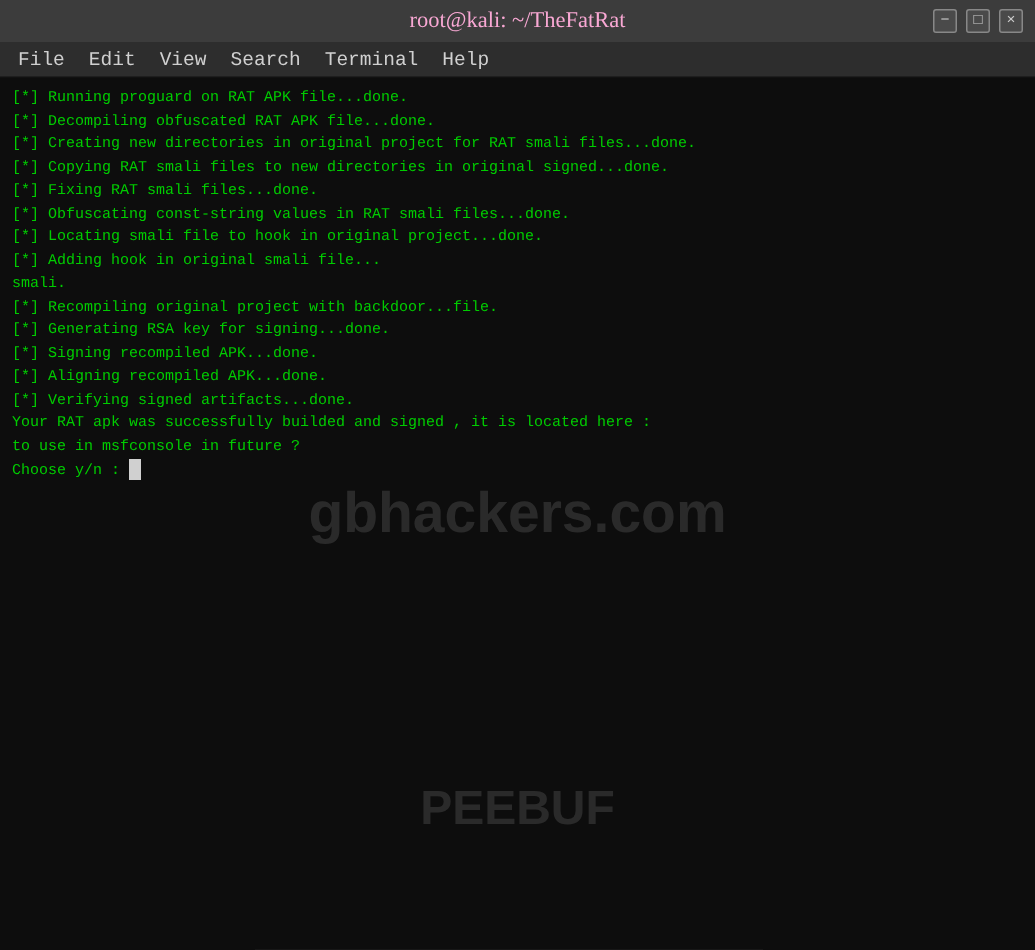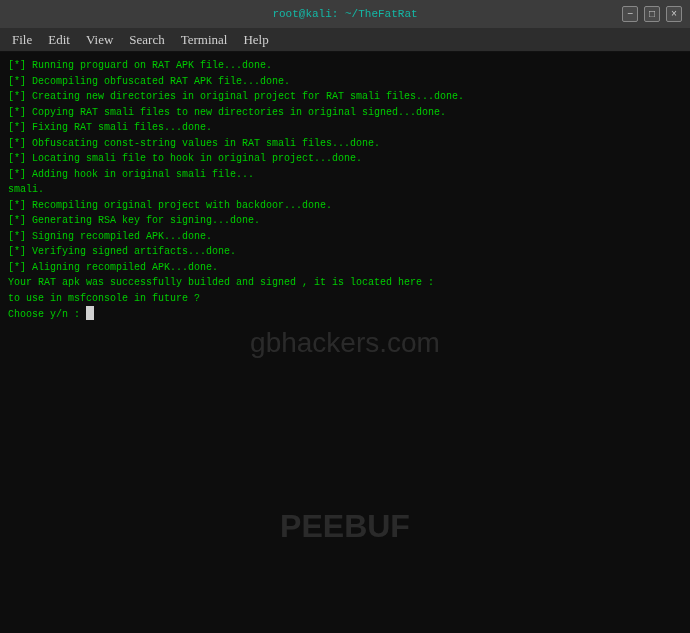--- a/index.html
+++ b/index.html
@@ -28,23 +28,23 @@
       background: #3c3c3c;
       height: 28px;
       display: flex;
       align-items: center;
       justify-content: space-between;
       padding: 0 8px;
       flex-shrink: 0;
     }
 
     .title-bar-text {
-      color: #14b8a6;
-      font-size: 11px;
-      font-family: Liberation Mono, monospace;
+      color: #f9a8d4;
+      font-size: 15px;
+      font-family: Liberation Serif, serif;
       position: absolute;
       left: 50%;
       transform: translateX(-50%);
     }
 
     .window-controls {
       display: flex;
       gap: 6px;
       margin-left: auto;
     }
@@ -69,21 +69,21 @@
       display: flex;
       align-items: center;
       padding: 0 4px;
       flex-shrink: 0;
       border-bottom: 1px solid #111;
     }
 
     .menu-item {
       color: #d0d0d0;
       font-size: 13px;
-      font-family: Liberation Serif, serif;
+      font-family: Liberation Mono, monospace;
       padding: 2px 8px;
       cursor: pointer;
     }
 
     .terminal-body {
       flex: 1;
       background: #0d0d0d;
       padding: 6px 8px;
       overflow: hidden;
       position: relative;
@@ -99,31 +99,31 @@
     .terminal-line {
       white-space: pre-wrap;
       word-break: break-all;
     }
 
     .watermark {
       position: absolute;
       top: 50%;
       left: 50%;
       transform: translate(-50%, -50%);
-      font-size: 28px;
-      font-weight: normal;
+      font-size: 38px;
+      font-weight: bold;
       color: rgba(180, 180, 180, 0.18);
       font-family: Arial, sans-serif;
       pointer-events: none;
       white-space: nowrap;
     }
 
     .watermark2 {
       position: absolute;
-      bottom: 88px;
+      bottom: 76px;
       left: 50%;
       transform: translateX(-50%);
       font-size: 32px;
       font-weight: bold;
       color: rgba(180, 180, 180, 0.18);
       font-family: Arial, sans-serif;
       pointer-events: none;
       white-space: nowrap;
     }
 
@@ -172,25 +172,25 @@
 
     <div class="terminal-line">[*] Running proguard on RAT APK file...done.</div>
         <div class="terminal-line">[*] Decompiling obfuscated RAT APK file...done.</div>
         <div class="terminal-line">[*] Creating new directories in original project for RAT smali files...done.</div>
         <div class="terminal-line">[*] Copying RAT smali files to new directories in original signed...done.</div>
         <div class="terminal-line">[*] Fixing RAT smali files...done.</div>
         <div class="terminal-line">[*] Obfuscating const-string values in RAT smali files...done.</div>
         <div class="terminal-line">[*] Locating smali file to hook in original project...done.</div>
         <div class="terminal-line">[*] Adding hook in original smali file...</div>
         <div class="terminal-line">smali.</div>
-        <div class="terminal-line">[*] Recompiling original project with backdoor...done.</div>
+        <div class="terminal-line">[*] Recompiling original project with backdoor...file.</div>
         <div class="terminal-line">[*] Generating RSA key for signing...done.</div>
         <div class="terminal-line">[*] Signing recompiled APK...done.</div>
+        <div class="terminal-line">[*] Aligning recompiled APK...done.</div>
         <div class="terminal-line">[*] Verifying signed artifacts...done.</div>
-        <div class="terminal-line">[*] Aligning recompiled APK...done.</div>
         <div class="terminal-line"></div>
         <div class="terminal-line">Your RAT apk was successfully builded and signed , it is located here :</div>
         <div class="terminal-line"></div>
         <div class="terminal-line">to use in msfconsole in future ?</div>
         <div class="terminal-line"></div>
         <div class="terminal-line"><span>Choose y/n : </span><span class="cursor"></span></div>
       </div>
   </div>
 </div>
 

